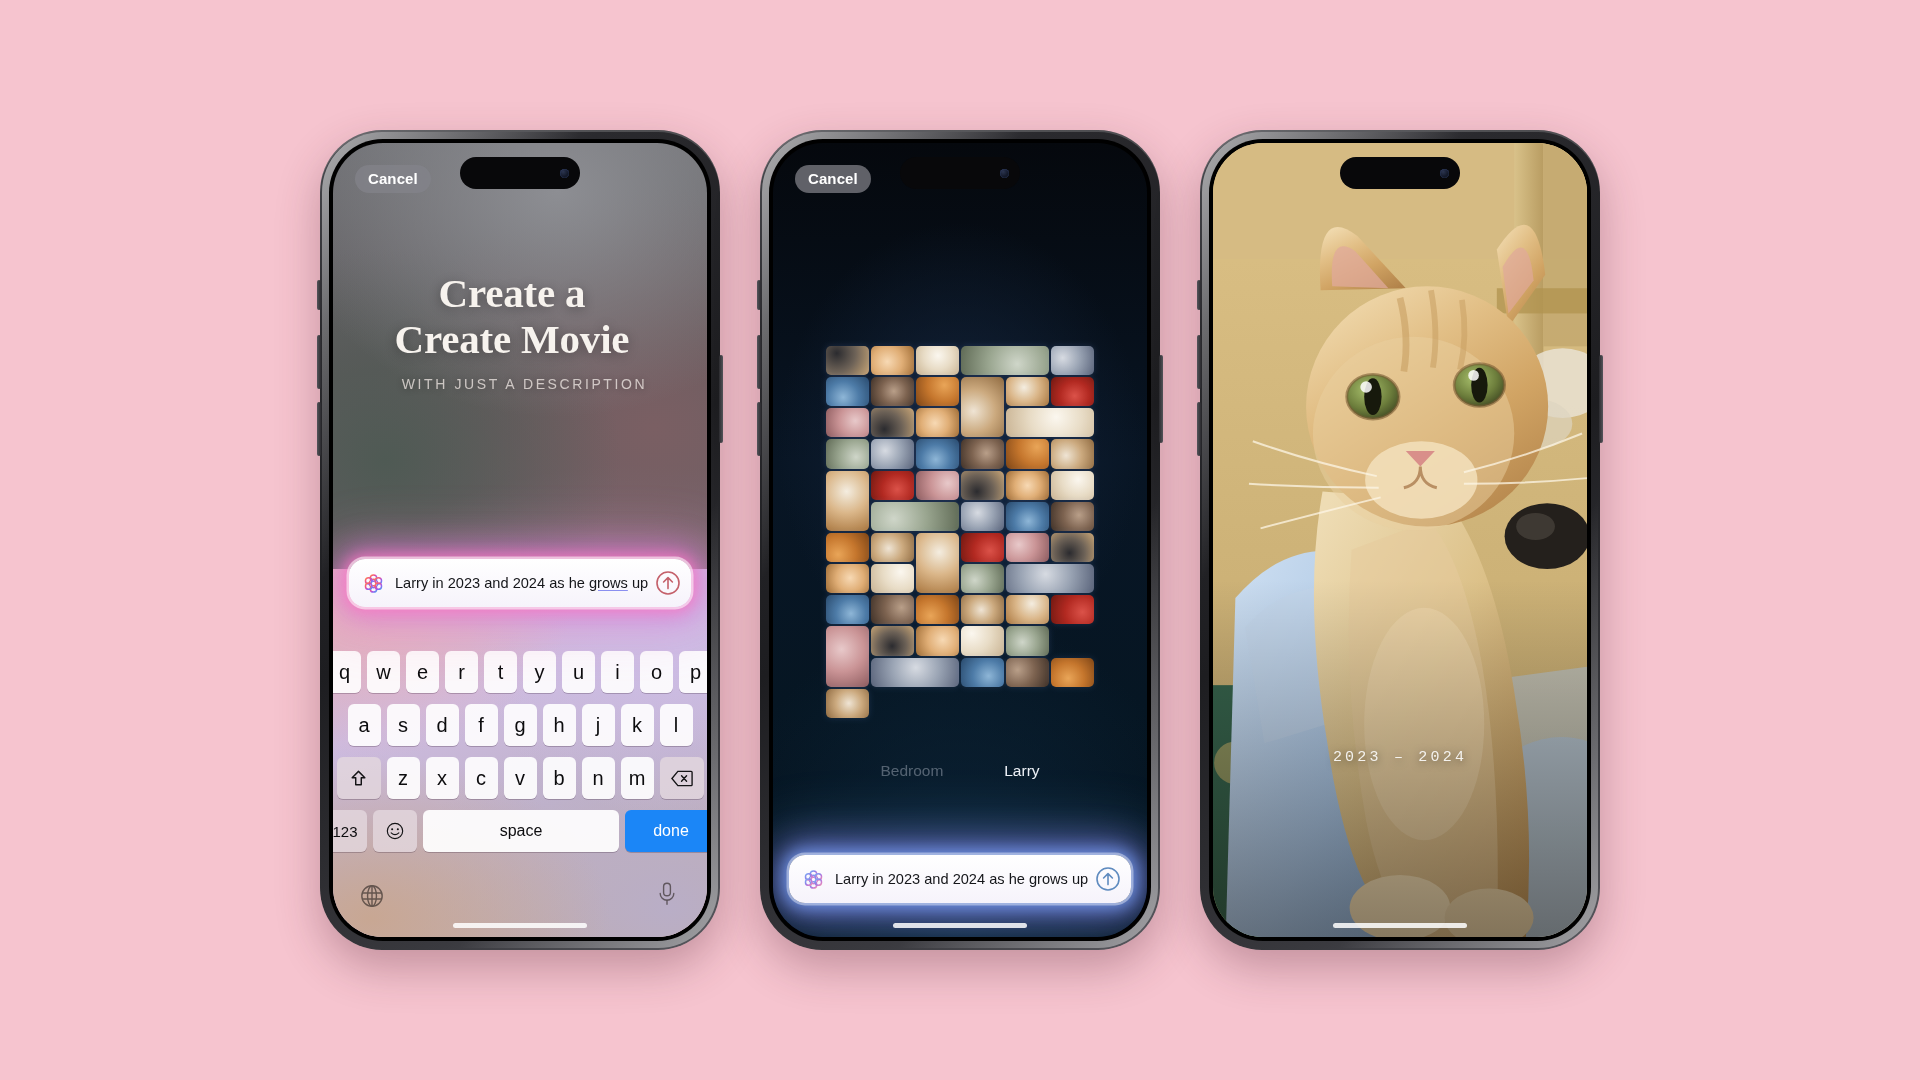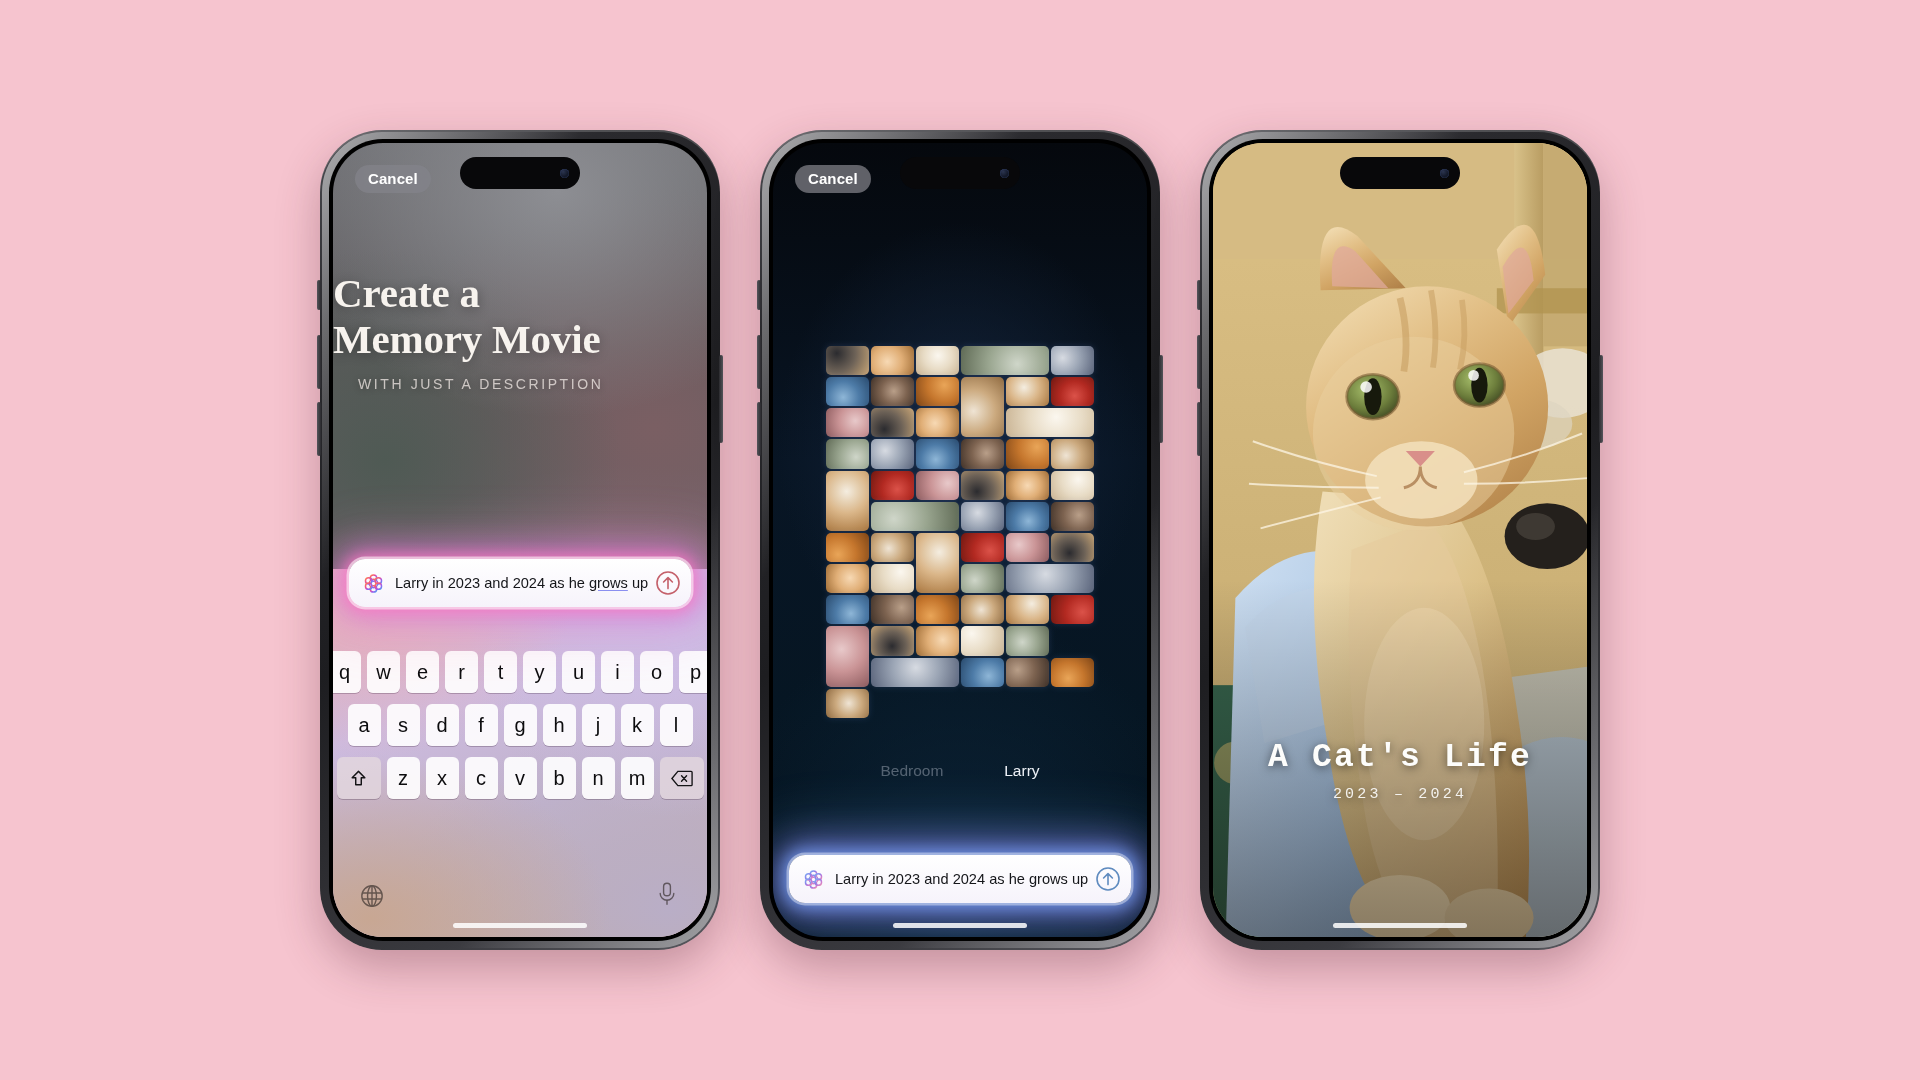--- a/index.html
+++ b/index.html
@@ -107,21 +107,21 @@
       radial-gradient(120% 46% at 60% 6%, #8d8e93 0%, rgba(141,142,147,0) 62%),
       radial-gradient(90% 38% at 14% 40%, #4f5a54 0%, rgba(79,90,84,0) 70%),
       radial-gradient(110% 44% at 86% 36%, #7a5f63 0%, rgba(122,95,99,0) 70%),
       radial-gradient(120% 34% at 20% 72%, #c78a9a 0%, rgba(199,138,154,0) 72%),
       radial-gradient(120% 40% at 80% 70%, #b9a0c9 0%, rgba(185,160,201,0) 74%),
       linear-gradient(175deg,#6d6e72 0%,#5e5a5c 28%,#6b6068 50%,#b08b95 74%,#c3a3b4 100%);
     filter: blur(0.4px);
   }
   .p1-head {
     position:absolute; top:128px; left:0; right:16px;
-    z-index:12;
+    text-align:center; z-index:12;
   }
   .p1-title {
     font-family: "Liberation Serif", serif;
     font-weight: bold;
     font-size: 41px;
     line-height: 1.11;
     color: #f7f3ee;
     letter-spacing: -.2px;
     text-shadow: 0 2px 12px rgba(0,0,0,.33);
   }
@@ -313,21 +313,21 @@
         <div class="p1-bg"></div>
 
         <div class="dynamic-island">
           <div class="di-cam"></div>
         </div>
 
         <div class="cancel-pill">Cancel</div>
 
         <div class="p1-head">
           <div class="p1-title">Create a</div>
-          <div class="p1-title">Memory Movie</div>
+          <div class="p1-title">Create Movie</div>
           <div class="p1-sub">WITH JUST A DESCRIPTION</div>
         </div>
 
         <div class="kb-wrap">
 
 
           <div class="keyrows">
             <div class="krow">
               <div class="key">q</div>
               <div class="key">w</div>
@@ -371,20 +371,35 @@
               <div class="key wide">
                 <span>
                   <svg width="22" height="17" viewBox="0 0 24 18" fill="none" stroke="#141416" stroke-width="1.5" stroke-linecap="round">
                     <path d="M7.5 1.2 H22 a1 1 0 0 1 1 1 v13.6 a1 1 0 0 1 -1 1 H7.5 L1 9 Z"></path>
                     <path d="M11.5 6 L17 12 M17 6 L11.5 12"></path>
                   </svg>
                 </span>
               </div>
             </div>
 
+            <div class="krow">
+              <div class="key fn">123</div>
+              <div class="key fn">
+                <span>
+                  <svg width="20" height="20" viewBox="0 0 24 24" fill="none" stroke="#141416" stroke-width="1.4">
+                    <circle cx="12" cy="12" r="9.2"></circle>
+                    <circle cx="8.6" cy="9.8" r="1.25" fill="#141416" stroke="none"></circle>
+                    <circle cx="15.4" cy="9.8" r="1.25" fill="#141416" stroke="none"></circle>
+                    <path d="M7.4 14.2 Q12 18.4 16.6 14.2" stroke-linecap="round"></path>
+                  </svg>
+                </span>
+              </div>
+              <div class="key space">space</div>
+              <div class="key done">done</div>
+            </div>
           </div>
 
           <div class="kb-bottom">
             <div class="globe-btn">
               <svg width="26" height="26" viewBox="0 0 24 24" fill="none" stroke="#2a2320" stroke-width="1.3">
                 <circle cx="12" cy="12" r="9.4"></circle>
                 <ellipse cx="12" cy="12" rx="4.1" ry="9.4"></ellipse>
                 <path d="M2.8 9.2 H21.2 M2.8 14.8 H21.2 M12 2.6 V21.4"></path>
               </svg>
             </div>
@@ -668,21 +683,20 @@
 
             <rect width="400" height="820" fill="url(#vig)"></rect>
           </svg>
         </div>
 
         <div class="dynamic-island">
           <div class="di-cam"></div>
         </div>
 
         <div class="p3-title-block">
-          <div class="p3-title">A Cat's Life</div>
           <div class="p3-sub">2023 – 2024</div>
         </div>
 
         <div class="home-indicator"></div>
       </div>
     </div>
   </div>
 
 </div>
 

